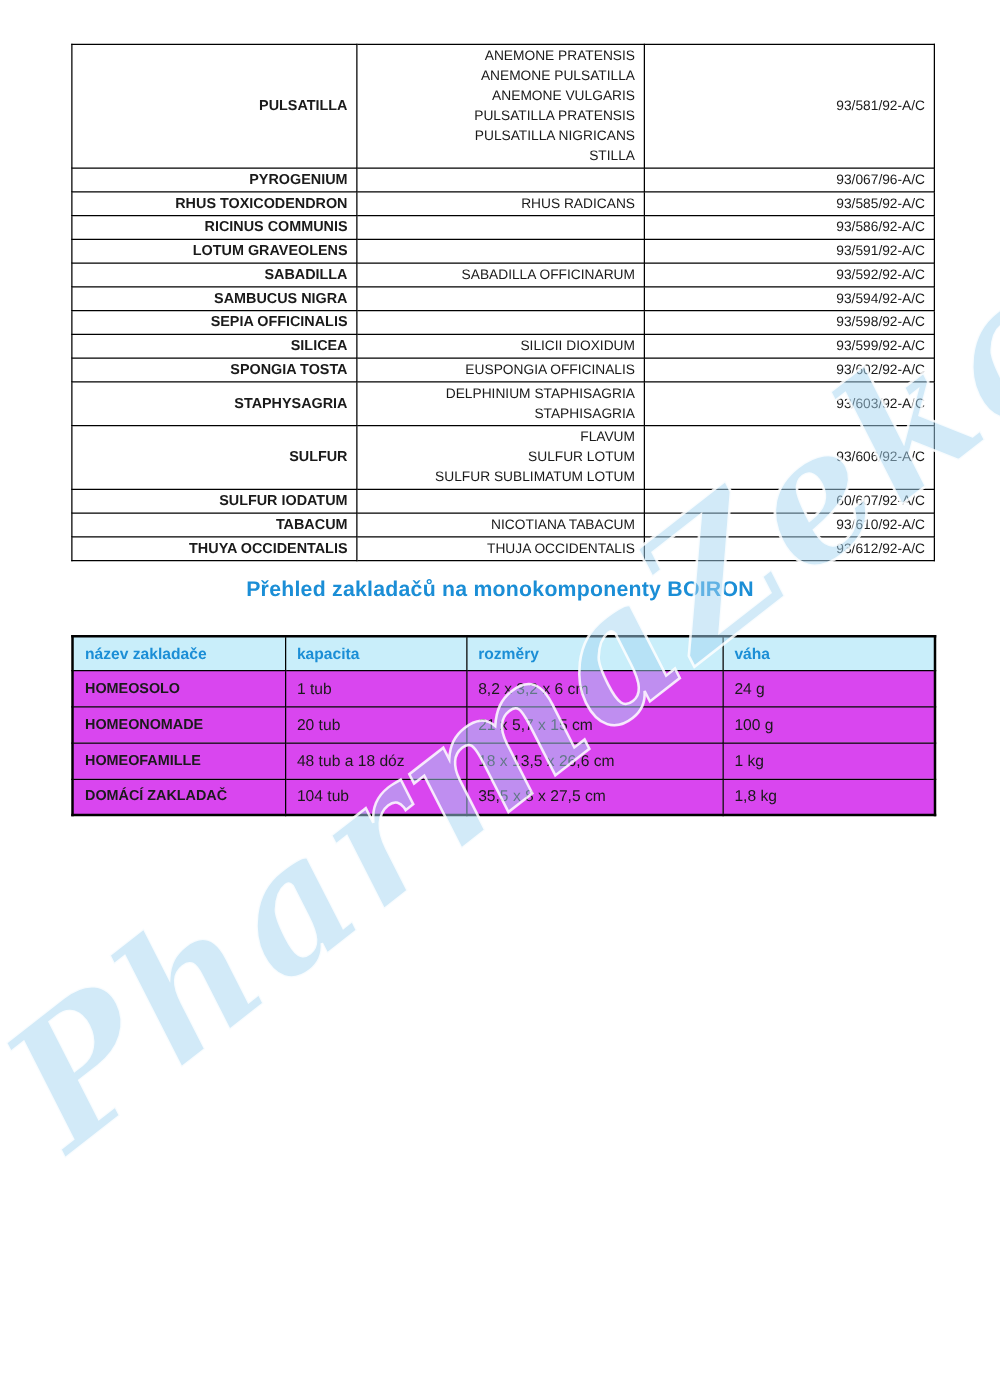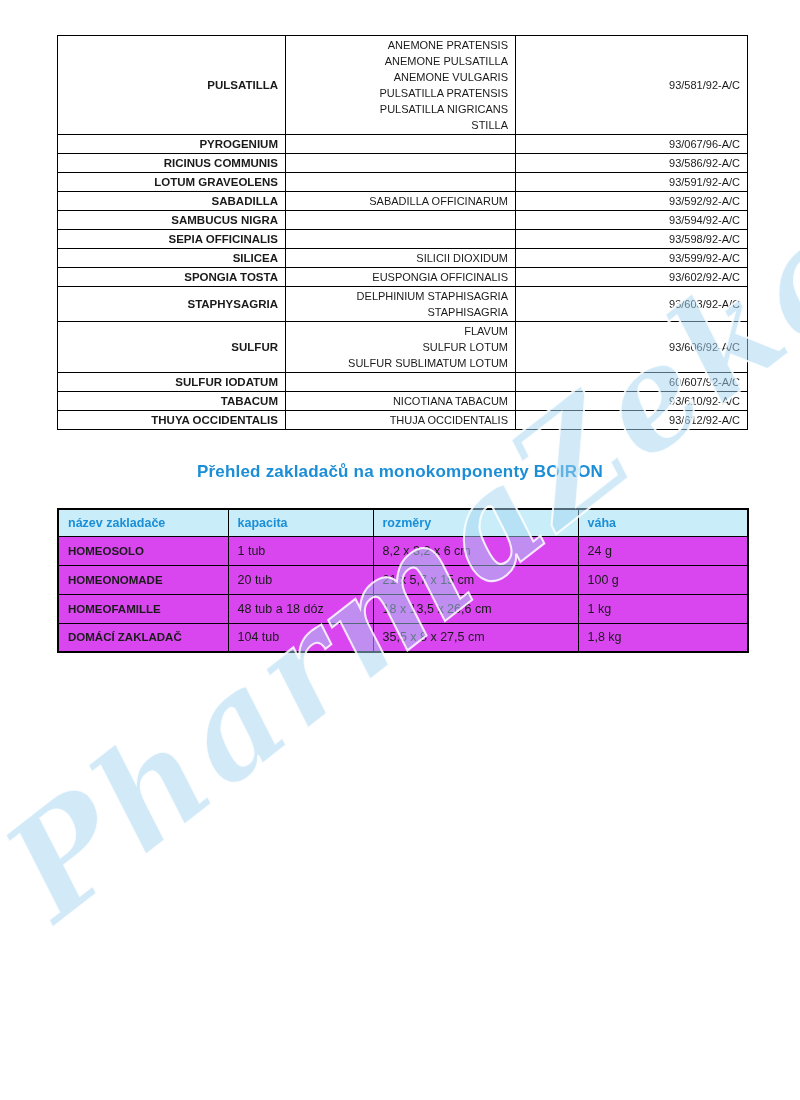--- a/index.html
+++ b/index.html
@@ -113,20 +113,25 @@
 PULSATILLA NIGRICANS
 STILLA</td>
         <td class="c3">93/581/92-A/C</td>
       </tr>
       <tr>
         <td class="c1">PYROGENIUM</td>
         <td class="c2"></td>
         <td class="c3">93/067/96-A/C</td>
       </tr>
       <tr>
+        <td class="c1">RHUS TOXICODENDRON</td>
+        <td class="c2">RHUS RADICANS</td>
+        <td class="c3">93/585/92-A/C</td>
+      </tr>
+      <tr>
         <td class="c1">RICINUS COMMUNIS</td>
         <td class="c2"></td>
         <td class="c3">93/586/92-A/C</td>
       </tr>
       <tr>
         <td class="c1">LOTUM GRAVEOLENS</td>
         <td class="c2"></td>
         <td class="c3">93/591/92-A/C</td>
       </tr>
       <tr>

